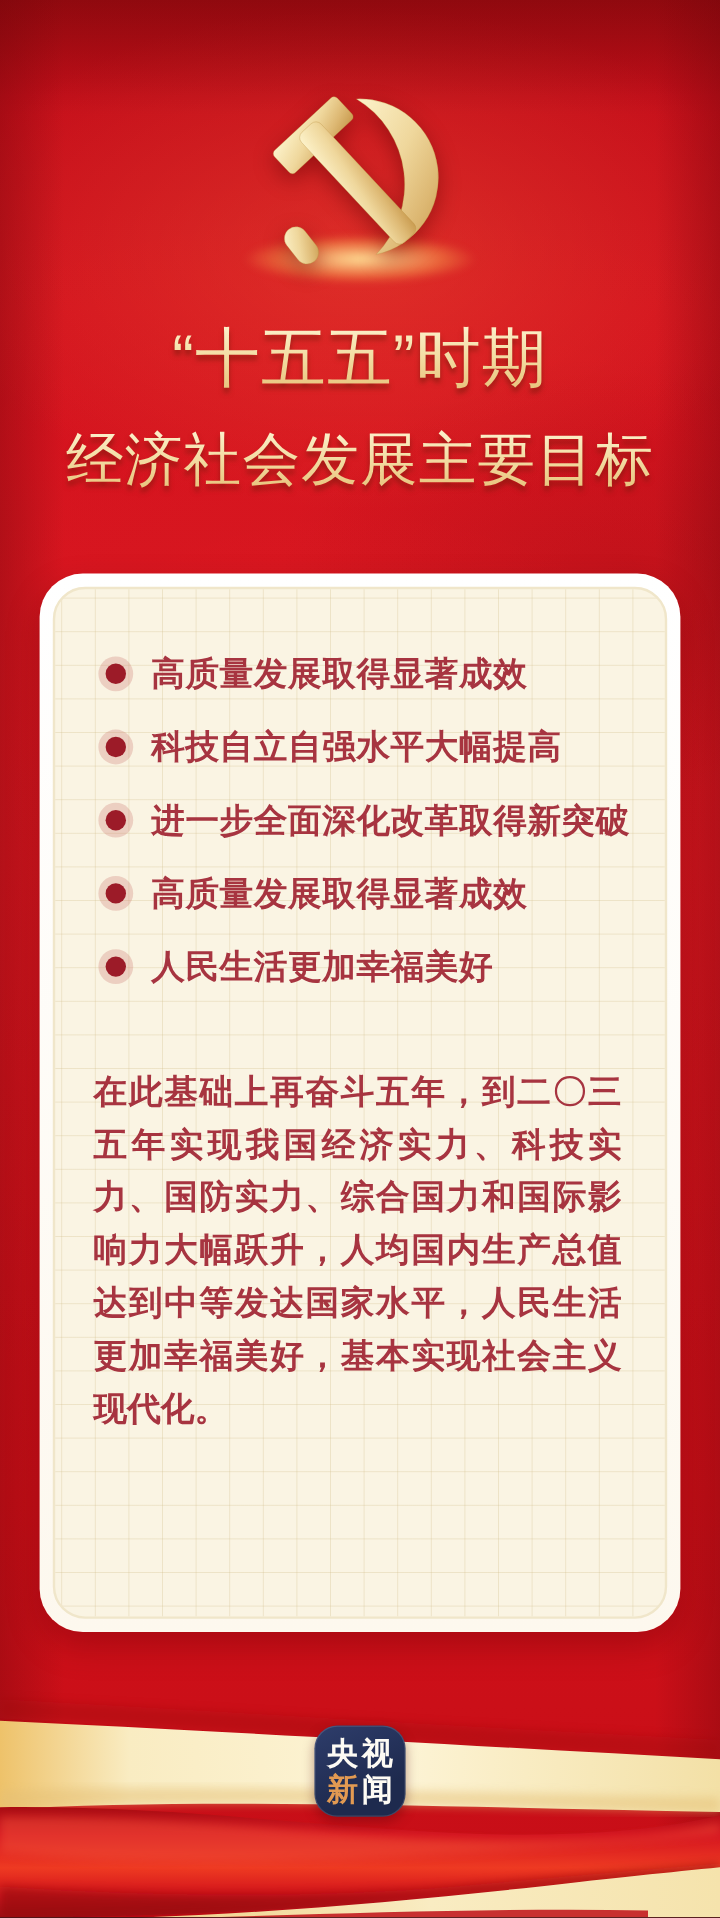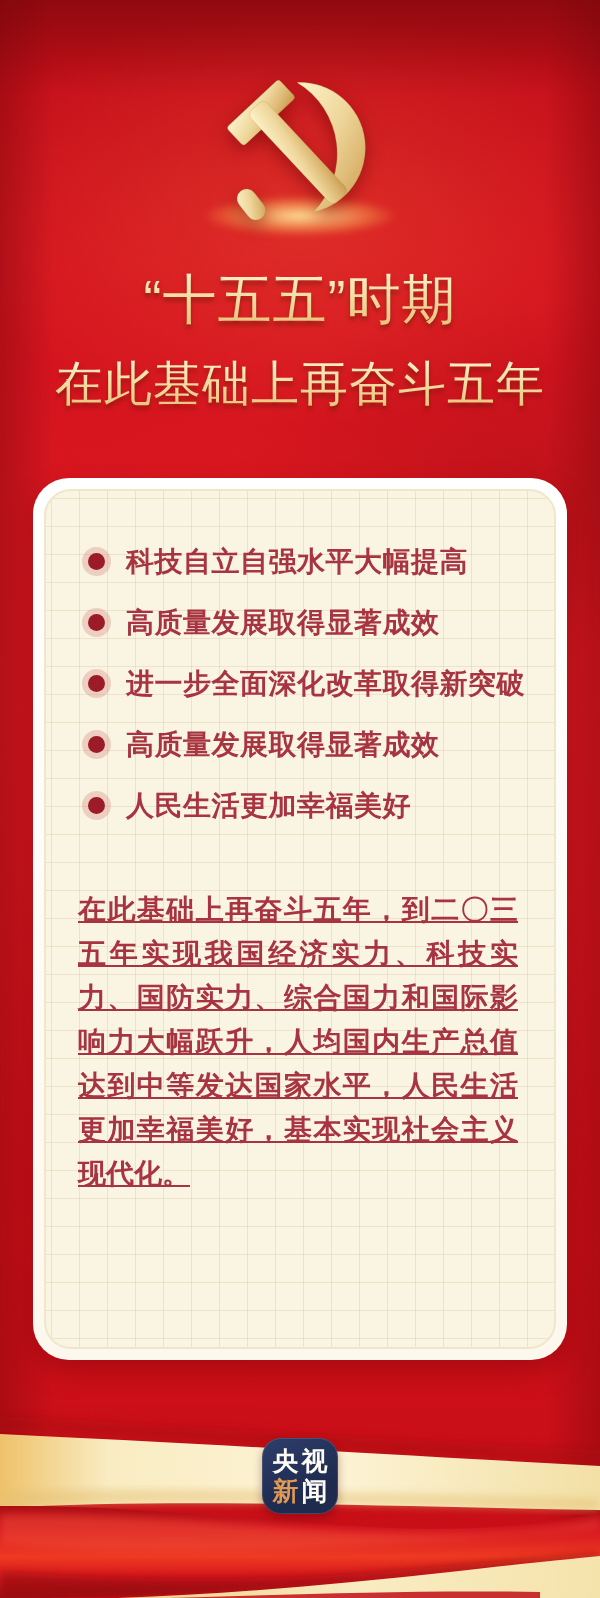--- a/index.html
+++ b/index.html
@@ -46,21 +46,21 @@
     border:2px solid #f0e6ca;
     padding:40px 34px 0 30px;}
   .goals{list-style:none;margin:0;padding:0 0 0 12px;}
   .goals li{display:flex;align-items:center;height:61px;}
   .dot{flex:0 0 auto;width:17px;height:17px;border-radius:50%;
     background:var(--bullet-red,#9c1b28);
     box-shadow:0 0 0 6px rgba(200,110,105,.28);margin-right:21px;}
   .goal-text{font-size:28px;font-weight:600;color:var(--text-crimson,#a73440);
     letter-spacing:.5px;white-space:nowrap;}
   .summary{margin:52px 2px 0 2px;font-size:28px;line-height:44px;font-weight:600;
-    color:var(--text-crimson,#a73440);text-align:justify;letter-spacing:0;text-decoration:underline;}
+    color:var(--text-crimson,#a73440);text-align:justify;letter-spacing:0;}
   
   .waves{position:absolute;left:0;bottom:0;width:600px;height:242px;display:block;}
   
   .logo{position:absolute;left:262px;top:1438px;width:76px;height:76px;border-radius:19px;
     background:linear-gradient(155deg,#2e3d6b,var(--logo-navy,#1e2a4e) 70%);
     display:grid;grid-template-columns:1fr 1fr;grid-template-rows:1fr 1fr;
     align-items:center;justify-items:center;box-sizing:border-box;padding:8px 9px;
     box-shadow:0 4px 10px rgba(80,0,5,.35), inset 0 0 0 1px rgba(255,255,255,.14);}
   .logo span{font-size:26px;font-weight:bold;color:#fdfbf4;line-height:1;}
   .logo .orange{color:var(--logo-orange,#e29a52);}
@@ -91,32 +91,32 @@
 
         <g transform="translate(62,78) rotate(-43)">
           <rect x="-48" y="-38" width="96" height="34" rx="5"></rect>
           <rect x="-15" y="-32" width="30" height="168" rx="8"></rect>
         </g>
       </g>
     </svg>
   </div>
 
   <h1 class="title title1">“十五五”时期</h1>
-  <h1 class="title title2">在此基础上再奋斗五年</h1>
+  <h1 class="title title2">经济社会发展主要目标</h1>
 
   <div class="card">
     <div class="card-inner">
       <ul class="goals">
         <li>
           <span class="dot"></span>
-          <span class="goal-text">科技自立自强水平大幅提高</span>
+          <span class="goal-text">高质量发展取得显著成效</span>
         </li>
         <li>
           <span class="dot"></span>
-          <span class="goal-text">高质量发展取得显著成效</span>
+          <span class="goal-text">科技自立自强水平大幅提高</span>
         </li>
         <li>
           <span class="dot"></span>
           <span class="goal-text">进一步全面深化改革取得新突破</span>
         </li>
         <li>
           <span class="dot"></span>
           <span class="goal-text">高质量发展取得显著成效</span>
         </li>
         <li>

